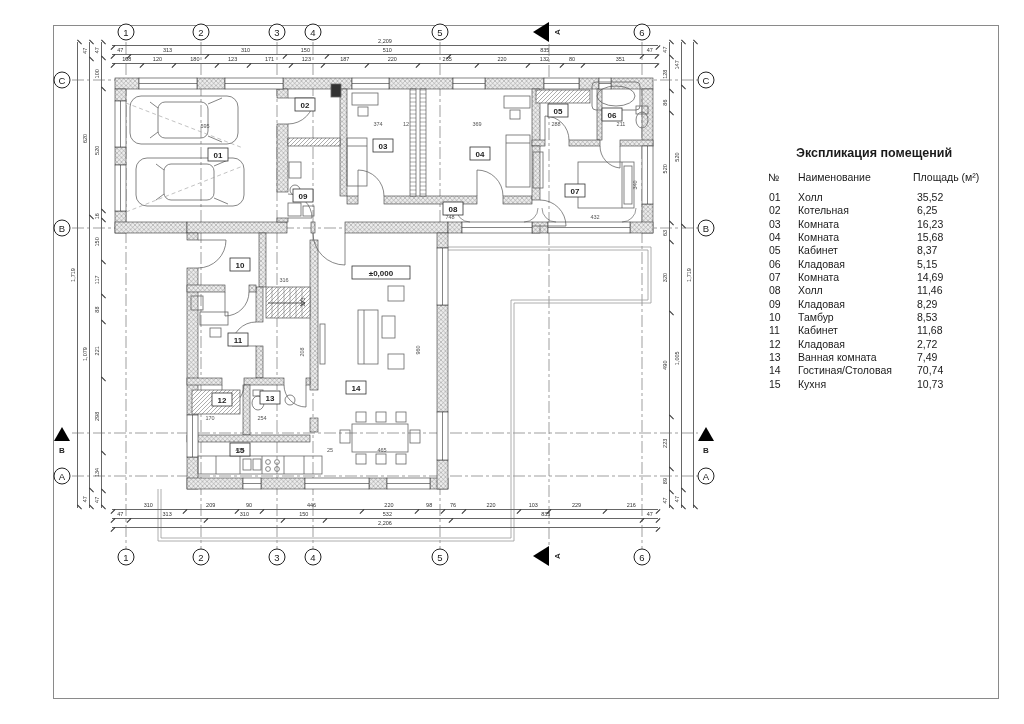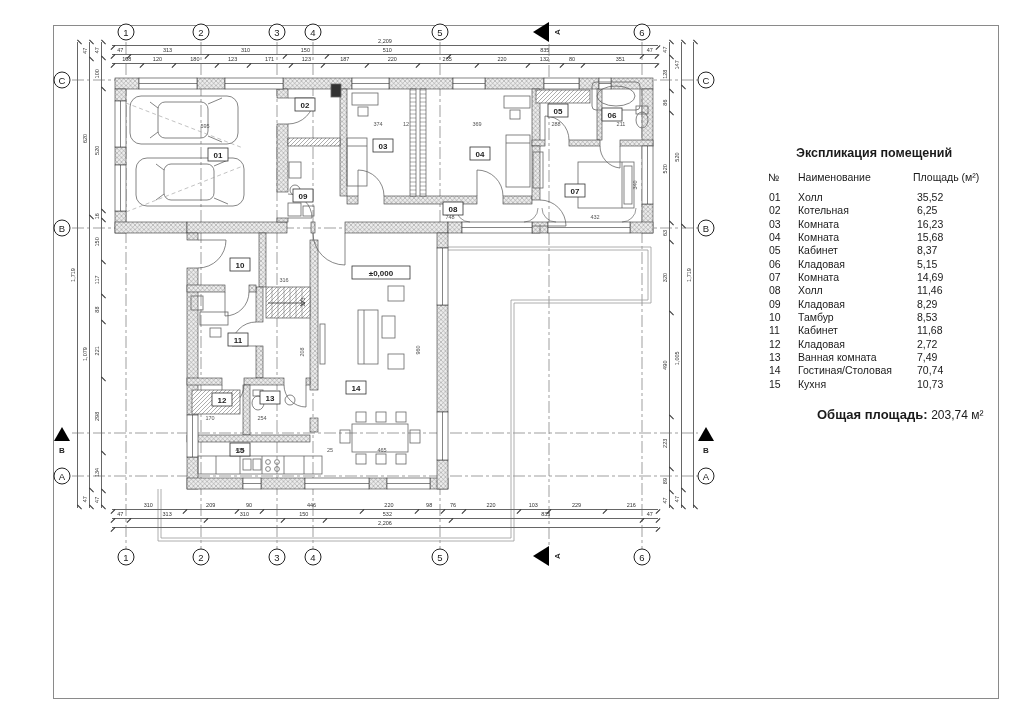--- a/index.html
+++ b/index.html
@@ -611,17 +611,13 @@
       <div class="c1">14</div>
       <div class="c2">Гостиная/Столовая</div>
       <div class="c3">70,74</div>
     </div>
       <div class="row">
       <div class="c1">15</div>
       <div class="c2">Кухня</div>
       <div class="c3">10,73</div>
     </div>
     </div>
-  <div class="total">
-    <span>Общая площадь:</span>
-    <em>203,74 м²</em>
-  </div>
 </div>
 
 </body></html>

